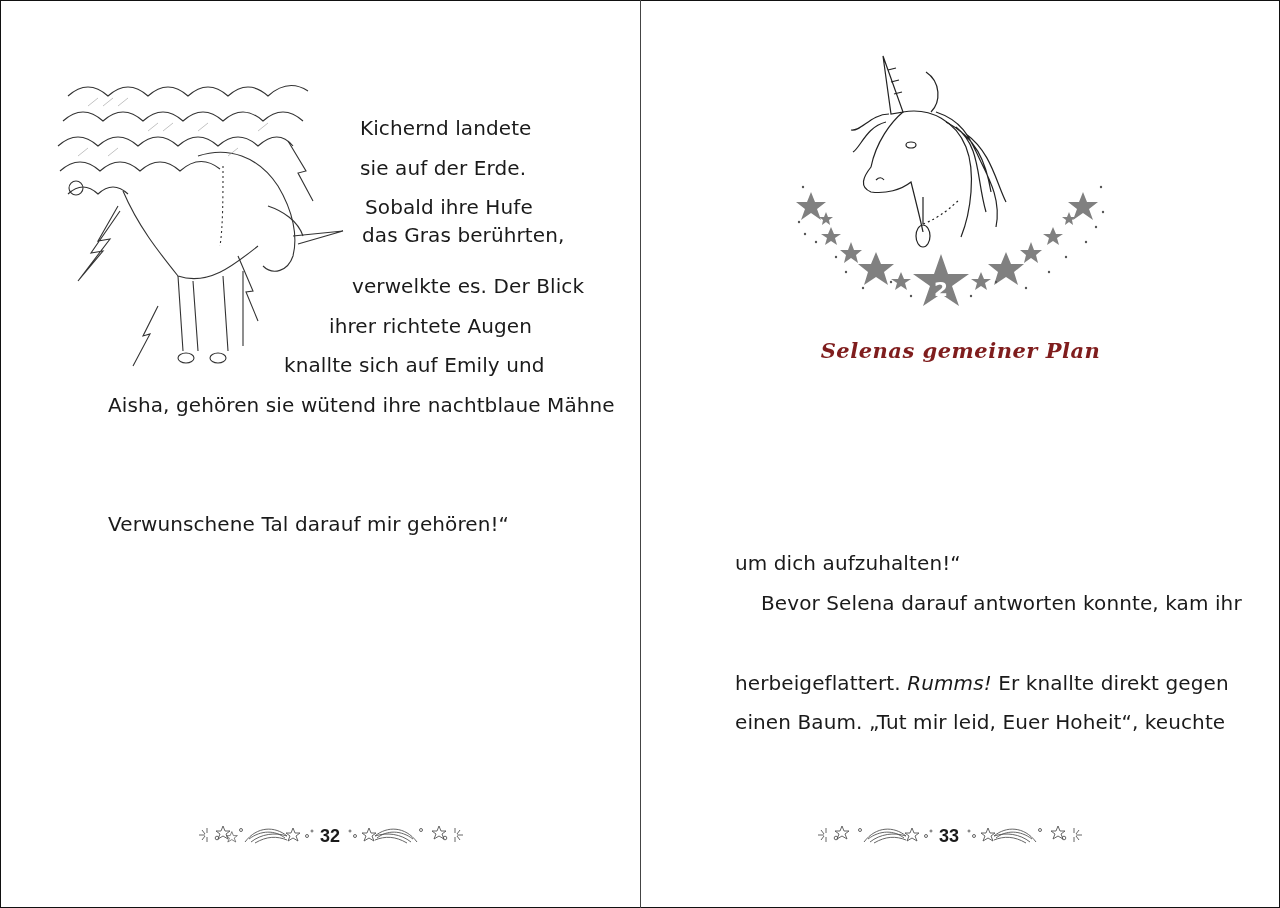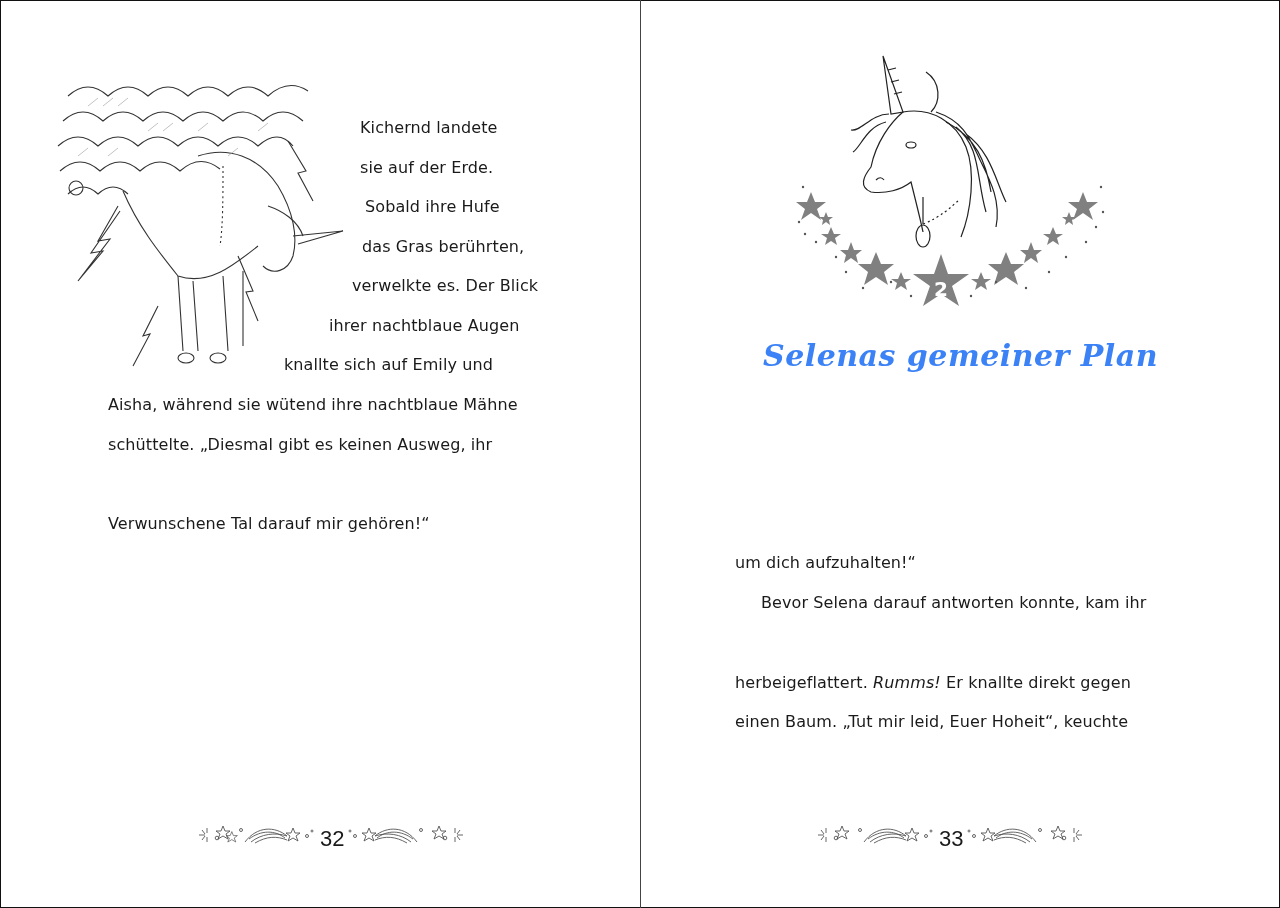--- a/index.html
+++ b/index.html
@@ -5,28 +5,28 @@
   html, body { margin:0; padding:0; background:#fff; }
   body { width:1280px; height:908px; position:relative; overflow:hidden;
          font-family:"DejaVu Sans", sans-serif; color:#1a1a1a; }
   .spread { position:absolute; left:0; top:0; width:1278px; height:906px;
             border:1px solid #111; box-sizing:content-box; }
   .gutter { position:absolute; left:640px; top:0; width:1px; height:908px; background:#444; }
   .page { position:absolute; top:0; height:908px; }
   .page.left { left:0; width:640px; }
   .page.right { left:641px; width:639px; }
 
-  .line { position:absolute; font-size:16px; white-space:nowrap; line-height:22px; letter-spacing:0.1px; }
+  .line { position:absolute; font-size:20px; white-space:nowrap; line-height:22px; letter-spacing:0.1px; }
   .line em { font-style:italic; }
 
   .chapter-title { position:absolute; left:0; width:639px; top:338px; text-align:center;
-    font-family:"DejaVu Serif", serif; font-style:italic; font-weight:bold; font-size:30px; color:#3b82f6; letter-spacing:0.5px; }
+    font-family:"DejaVu Serif", serif; font-style:italic; font-weight:bold; font-size:21px; color:#7f1d1d; letter-spacing:0.5px; }
 
   .folio { position:absolute; top:822px; height:26px; }
-  .folio .num { position:absolute; top:4px; font-size:22px; font-family:"Liberation Sans", sans-serif; }
+  .folio .num { position:absolute; top:4px; font-size:18px; font-family:"Liberation Sans", sans-serif;font-weight:bold; }
   .ornament { position:absolute; top:0; }
 
   svg { overflow:visible; }
 </style>
 </head>
 <body>
 
 <div class="spread"></div>
 <div class="gutter"></div>
 
@@ -57,26 +57,25 @@
       <path d="M180,180 L195,215 L188,216 L200,245"></path>
     </g>
     <g stroke="#999" stroke-width="0.6">
       <path d="M30,30 l10,-8 M45,30 l10,-8 M60,30 l10,-8 M90,55 l10,-8 M105,55 l10,-8 M140,55 l10,-8 M170,80 l10,-8 M200,55 l10,-8 M20,80 l10,-8 M50,80 l10,-8"></path>
     </g>
   </svg>
 
   <div class="line" style="left:360px;top:117px">Kichernd landete</div>
   <div class="line" style="left:360px;top:157px">sie auf der Erde.</div>
   <div class="line" style="left:365px;top:196px">Sobald ihre Hufe</div>
-  <div class="line" style="left:362px;top:236px">das Gras berührten,</div>
+  <div class="line" style="left:362px;top:224px">das Gras berührten,</div>
   <div class="line" style="left:352px;top:275px">verwelkte es. Der Blick</div>
-  <div class="line" style="left:329px;top:315px">ihrer nachtblaue Augen</div>
+  <div class="line" style="left:329px;top:315px">ihrer richtete Augen</div>
   <div class="line" style="left:284px;top:354px">knallte sich auf Emily und</div>
-  <div class="line" style="left:108px;top:394px">Aisha, während sie wütend ihre nachtblaue Mähne</div>
-  <div class="line" style="left:108px;top:434px">schüttelte. „Diesmal gibt es keinen Ausweg, ihr</div>
+  <div class="line" style="left:108px;top:394px">Aisha, gehören sie wütend ihre nachtblaue Mähne</div>
   <div class="line" style="left:108px;top:513px">Verwunschene Tal darauf mir gehören!“</div>
 
   <div class="folio" style="left:195px;width:272px">
     <svg class="ornament" style="left:0" width="120" height="26" viewBox="0 0 120 26">
       <g fill="none" stroke="#555" stroke-width="0.9">
         <path d="M4,13 l6,0 M7,8 l3,4 M7,18 l3,-4 M12,6 l0,5 M12,20 l0,-5"></path>
         <path d="M28,4 l2,5 5,0 -4,3 2,5 -5,-3 -5,3 2,-5 -4,-3 5,0z"></path>
         <path d="M38,12 l2,5 5,0 -4,3 2,5 -5,-3 -5,3 2,-5 -4,-3 5,0z" transform="scale(0.8) translate(8,0)"></path>
         <circle cx="22" cy="16" r="1.8"></circle>
           <circle cx="46" cy="8" r="1.5"></circle>

